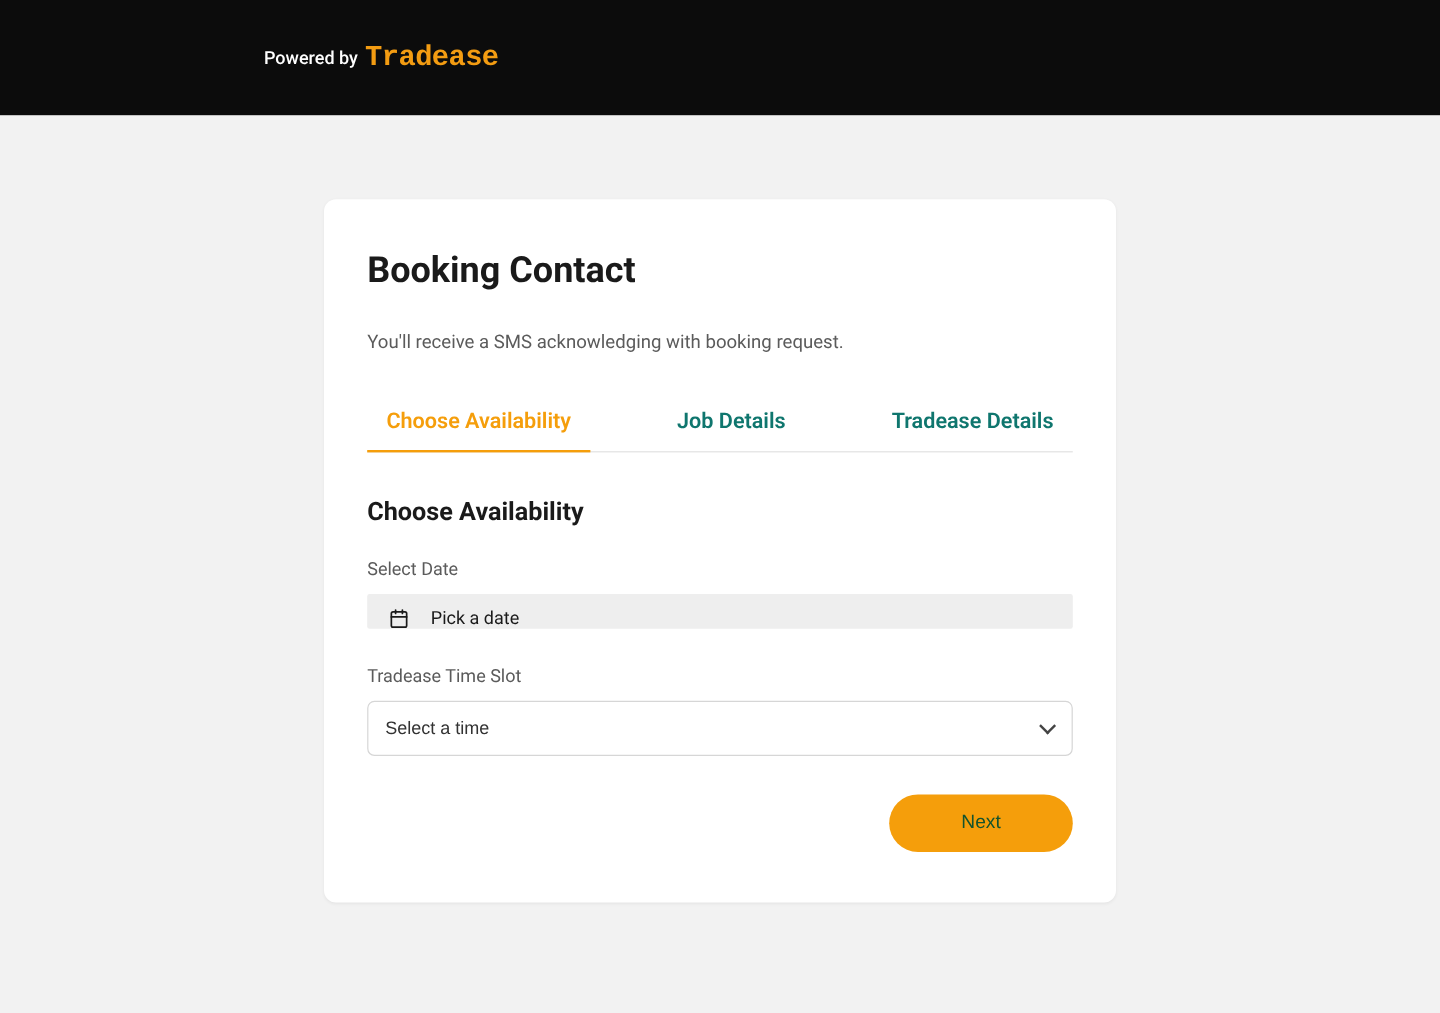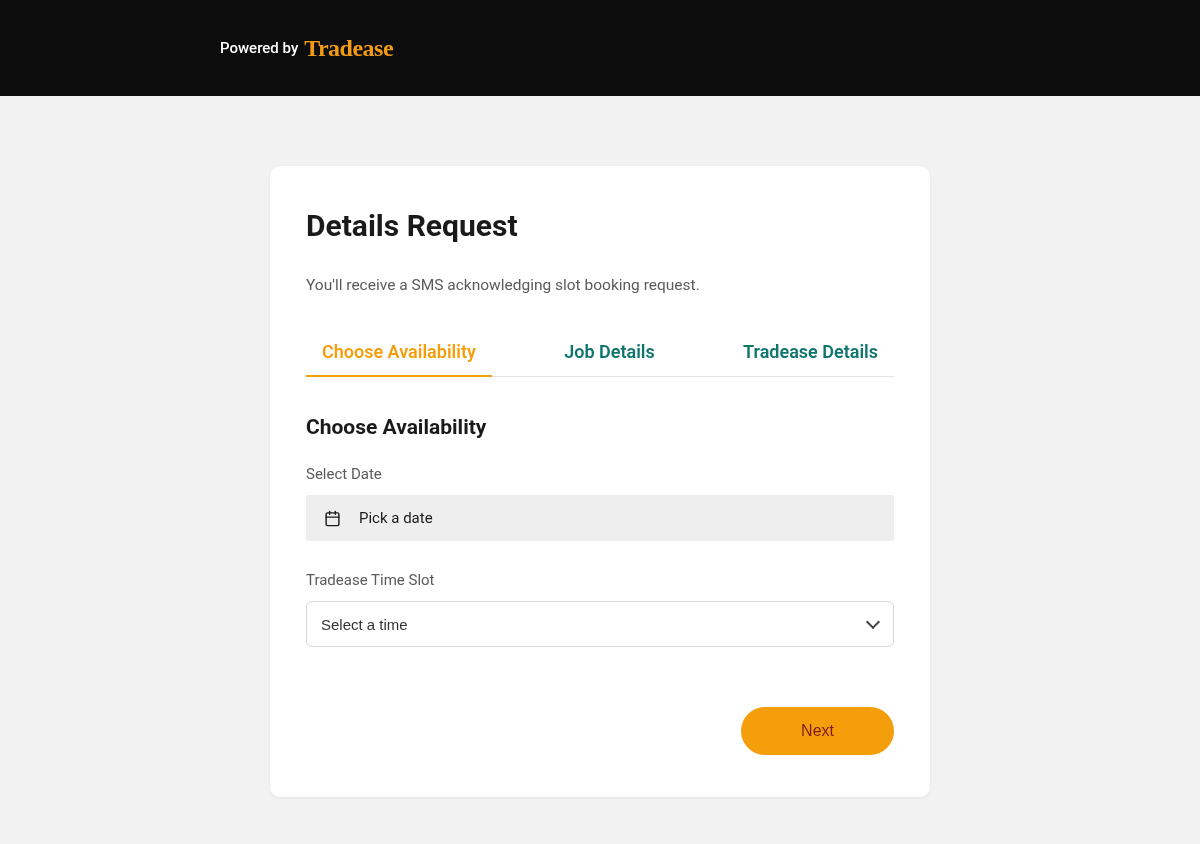--- a/index.html
+++ b/index.html
@@ -21,21 +21,21 @@
       color: #ffffff;
       font-size: 15px;
       font-weight: 500;
       margin-right: 6px;
     }
     .brand {
       color: #f39c12;
       font-size: 24px;
       font-weight: 800;
       letter-spacing: -0.5px;
-      font-family: Liberation Serif, serif;
+      font-family: Liberation Mono, monospace;
     }
     .page {
       display: flex;
       justify-content: center;
       padding-top: 70px;
     }
     .card {
       background: #ffffff;
       width: 660px;
       border-radius: 10px;
@@ -87,24 +87,24 @@
       margin-top: 38px;
       margin-bottom: 26px;
     }
     .field-label {
       font-size: 15px;
       color: #5b5b5b;
       margin-bottom: 12px;
     }
     .date-picker {
       background: #eeeeee;
-      height: 46px;
+      height: 29px;
       border-radius: 2px;
       display: flex;
-      align-items: center;
+      align-items: flex-end;
       padding: 0 18px;
       cursor: pointer;
       margin-bottom: 30px;
     }
     .date-picker .icon {
       margin-right: 18px;
       display: inline-flex;
     }
     .date-picker .placeholder {
       color: #1a1a1a;
@@ -118,64 +118,64 @@
       font-size: 15px;
       color: #333;
       padding: 0 14px;
       background: #ffffff;
       appearance: none;
       -webkit-appearance: none;
       cursor: pointer;
     }
     .select-wrap {
       position: relative;
-      margin-bottom: 60px;
+      margin-bottom: 32px;
       border-radius: 18px;
     }
     .select-wrap::after {
       content: "";
       position: absolute;
       right: 16px;
       top: 50%;
       width: 8px;
       height: 8px;
       border-right: 2px solid #444;
       border-bottom: 2px solid #444;
       transform: translateY(-70%) rotate(45deg);
       pointer-events: none;
     }
     .actions {
       display: flex;
       justify-content: flex-end;
     }
     .btn-next {
       background: #f59e0b;
-      color: #7f1d1d;
+      color: #14532d;
       font-size: 16px;
       font-weight: 500;
       border: none;
       height: 48px;
       padding: 0 60px;
       border-radius: 999px;
       cursor: pointer;
     }
   </style>
 </head>
 <body>
 
 <div class="header">
   <span class="powered-by">Powered by</span>
   <span class="brand">Tradease</span>
 </div>
 
 <div class="page">
   <div class="card">
-    <h1 class="card-title">Details Request</h1>
-
-    <p class="intro-line">You'll receive a SMS acknowledging slot booking request.</p>
+    <h1 class="card-title">Booking Contact</h1>
+
+    <p class="intro-line">You'll receive a SMS acknowledging with booking request.</p>
 
     <div class="tabs">
       <div class="tab active">Choose Availability</div>
       <div class="tab">Job Details</div>
       <div class="tab">Tradease Details</div>
     </div>
 
     <h2 class="section-title">Choose Availability</h2>
 
     <div class="field-label">Select Date</div>

